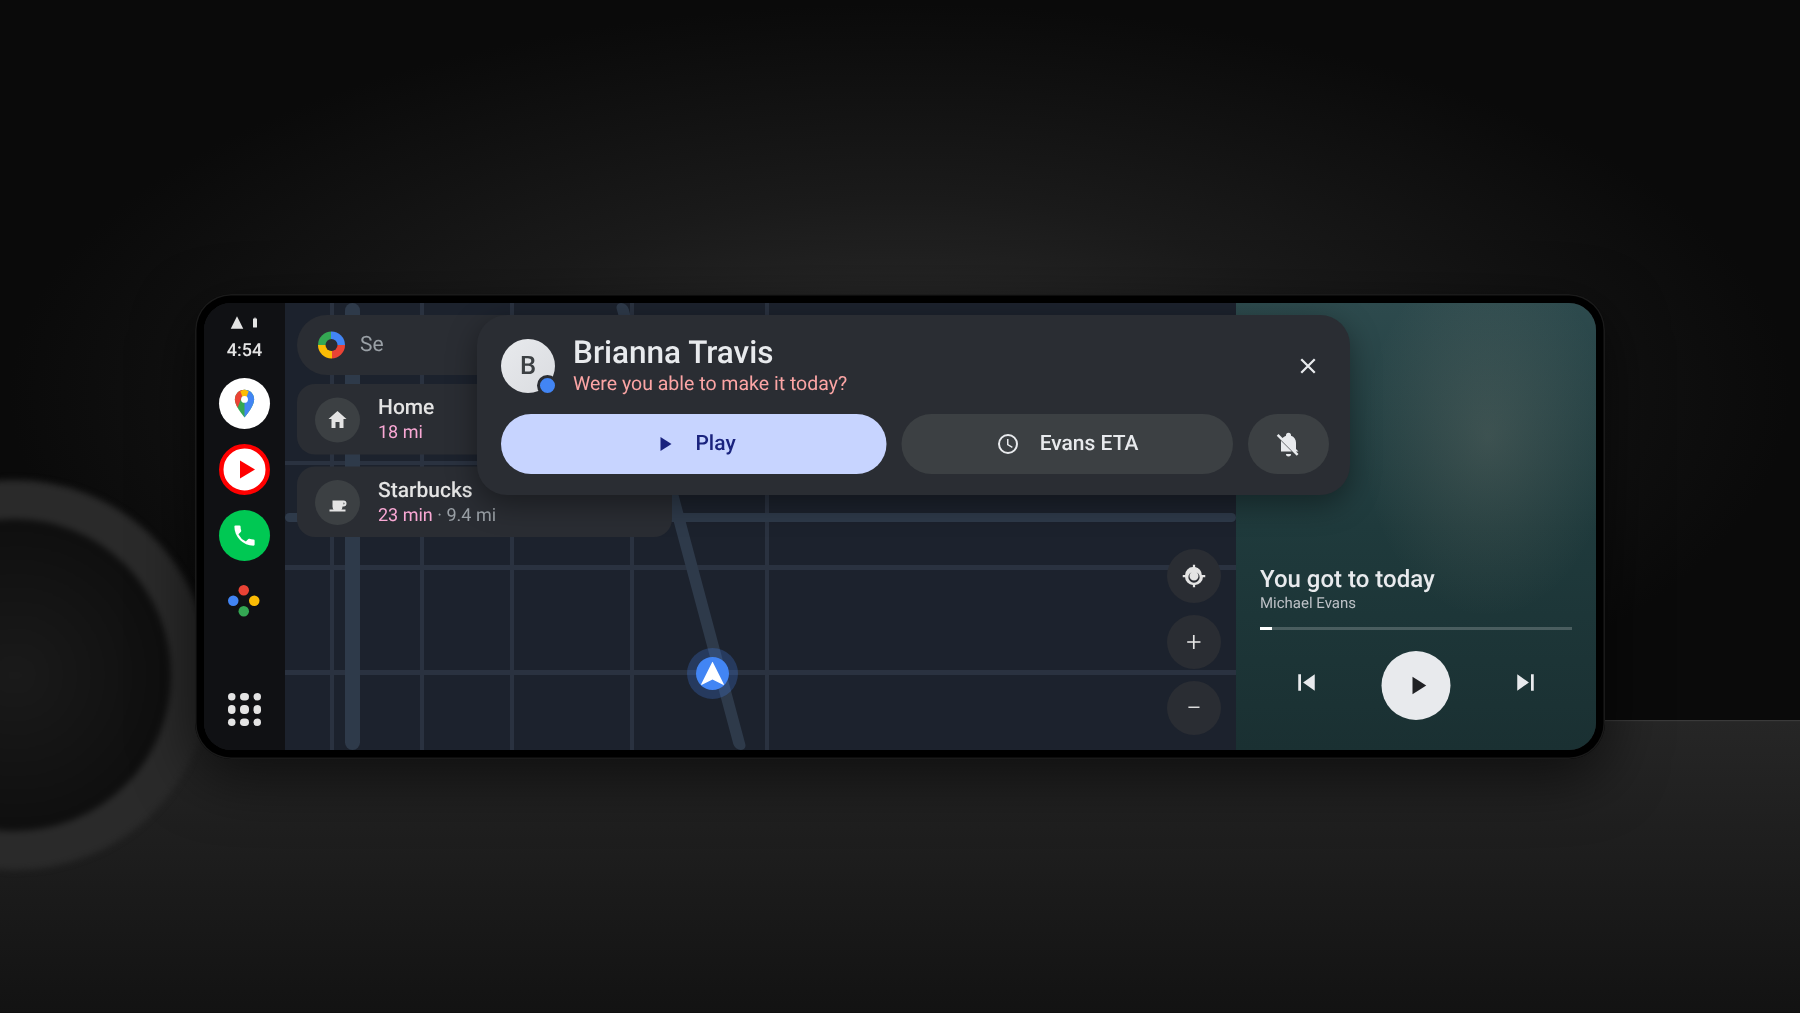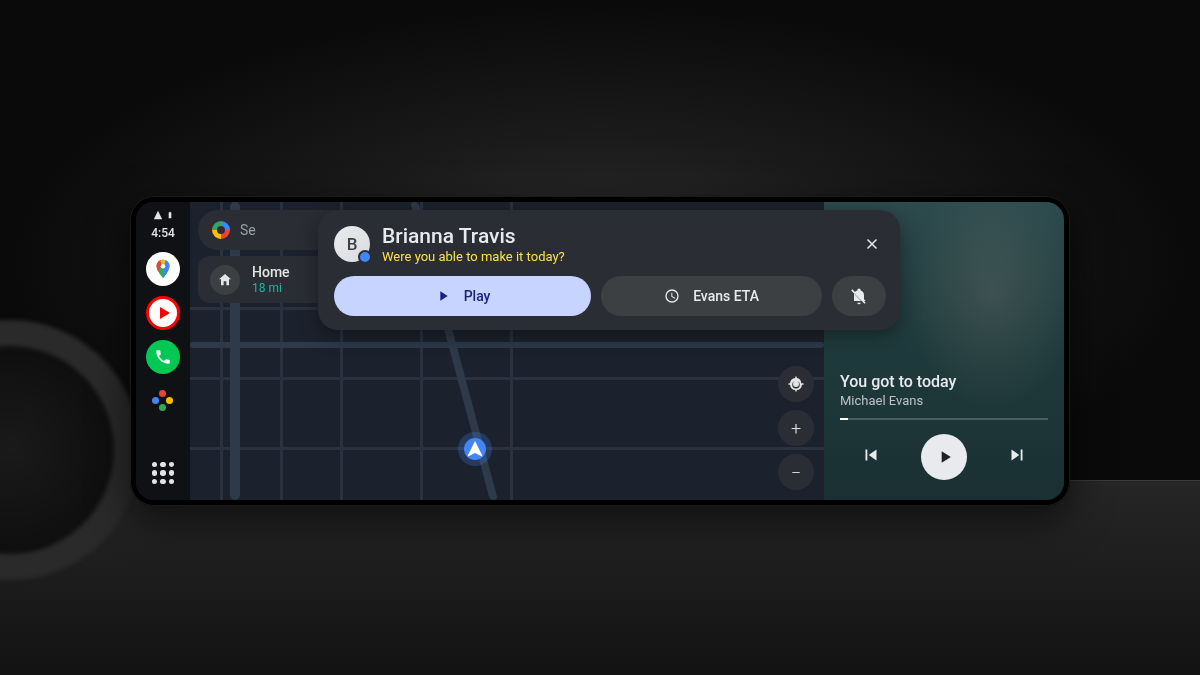--- a/index.html
+++ b/index.html
@@ -44,41 +44,41 @@
 .search{position:absolute;left:8px;top:8px;right:8px;height:40px;background:#2a2d33;border-radius:20px;display:flex;align-items:center;padding:0 14px;gap:10px;color:#9aa0a6;font-size:14px}
 .search .pin{width:18px;height:18px;border-radius:50%;background:conic-gradient(#4285F4 0 25%,#EA4335 25% 50%,#FBBC05 50% 75%,#34A853 75% 100%);position:relative}
 .search .pin::after{content:"";position:absolute;inset:5px;border-radius:50%;background:#2a2d33}
 .suggs{position:absolute;left:8px;top:54px;width:250px}
 .sugg{background:#2a2d33;border-radius:12px;margin-bottom:8px;padding:8px 12px;display:flex;align-items:center;gap:12px}
 .sugg .ic{width:30px;height:30px;border-radius:50%;background:#3c4043;display:flex;align-items:center;justify-content:center;color:#e4e4e4;flex:none}
 .sugg .ic svg{width:16px;height:16px;fill:#e4e4e4}
 .sugg .txt{flex:1;min-width:0}
 .sugg .title{color:#e4e4e4;font-size:14px;font-weight:500}
 .sugg .sub{color:#9aa0a6;font-size:12px;margin-top:1px}
-.sugg .sub .eta{color:#14b8a6}
+.sugg .sub .eta{color:#f9a8d4}
 .map-ctrls{position:absolute;right:10px;bottom:10px;display:flex;flex-direction:column;gap:8px}
 .map-btn{width:36px;height:36px;border-radius:50%;background:#2a2d33;color:#e4e4e4;display:flex;align-items:center;justify-content:center;font-size:18px;font-weight:300}
 .map-btn svg{width:18px;height:18px;fill:#e4e4e4}
 .media{width:240px;flex:none;background:linear-gradient(180deg,#2d4a4d 0%,#1f3a3c 50%,#1a3032 100%);position:relative;display:flex;flex-direction:column;justify-content:flex-end;padding:16px 16px 20px}
 .media::before{content:"";position:absolute;inset:0;background:radial-gradient(ellipse 140px 200px at 70% 30%,rgba(200,180,160,.15) 0%,transparent 60%)}
 .media .track{color:#e8eaed;font-size:16px;font-weight:500;position:relative}
-.media .artist{color:#bdc1c6;font-size:13px;margin-top:2px;position:relative}
+.media .artist{color:#bdc1c6;font-size:10px;margin-top:2px;position:relative}
 .media .progress{height:2px;background:rgba(255,255,255,.2);margin-top:10px;position:relative}
 .media .progress .fill{height:100%;width:4%;background:#fff}
 .media .controls{display:flex;align-items:center;justify-content:space-around;margin-top:14px;position:relative}
 .media .skip svg{width:22px;height:22px;fill:#e8eaed}
 .media .play{width:46px;height:46px;border-radius:50%;background:#e8eaed;display:flex;align-items:center;justify-content:center}
 .media .play svg{width:20px;height:20px;fill:#202124;margin-left:3px}
 .notif{position:absolute;left:128px;top:8px;width:582px;background:#2a2d33;border-radius:20px;padding:14px 14px 14px 16px;box-shadow:0 6px 20px rgba(0,0,0,.4);z-index:10}
 .notif-head{display:flex;align-items:center;gap:12px;margin-bottom:12px}
 .avatar{width:36px;height:36px;border-radius:50%;background:linear-gradient(135deg,#e8eaed 0%,#dadce0 100%);display:flex;align-items:center;justify-content:center;color:#3c4043;font-size:17px;font-weight:500;position:relative;flex:none}
 .avatar .badge{position:absolute;right:-2px;bottom:-2px;width:14px;height:14px;border-radius:50%;background:#4285F4;border:2px solid #2a2d33}
 .notif-txt{flex:1;min-width:0}
 .notif-name{color:#e8eaed;font-size:21px;font-weight:500}
-.notif-msg{color:#fde047;font-size:13px;margin-top:1px}
+.notif-msg{color:#fca5a5;font-size:13px;margin-top:1px}
 .notif-close{width:28px;height:28px;display:flex;align-items:center;justify-content:center;color:#e8eaed;flex:none}
 .notif-close svg{width:18px;height:18px;stroke:#e8eaed;stroke-width:2;fill:none}
 .notif-actions{display:flex;gap:10px}
 .pill{height:40px;border-radius:20px;background:#3c4043;color:#e8eaed;display:flex;align-items:center;justify-content:center;gap:13px;font-size:14px;font-weight:500;padding:0 20px}
 .pill.primary{background:#c7d4ff;color:#1a237e;flex:1.2}
 .pill.secondary{flex:1}
 .pill.icon-only{width:54px;padding:0;flex:none}
 .pill svg{width:16px;height:16px}
 .pill.primary svg{fill:#1a237e}
 .pill.secondary svg{fill:#e8eaed}
@@ -164,20 +164,31 @@
             <div class="ic">
               <svg viewBox="0 0 24 24">
                   <path d="M12 3l9 8h-3v9h-4v-6H10v6H6v-9H3z"></path>
                 </svg>
             </div>
             <div class="txt">
               <div class="title">Home</div>
               <div class="sub"><span class="eta">18 mi</span></div>
             </div>
           </div>
+          <div class="sugg">
+            <div class="ic">
+              <svg viewBox="0 0 24 24">
+                  <path d="M4 19h16v2H4v-2zm2-9h12a3 3 0 010 6h-1a5 5 0 01-10 0V10zm12 2v2a1 1 0 000-2z"></path>
+                </svg>
+            </div>
+            <div class="txt">
+              <div class="title">Starbucks</div>
+              <div class="sub"><span class="eta">23 min</span> · <span>9.4 mi</span></div>
+            </div>
+          </div>
         </div>
 
         <div class="map-ctrls">
           <div class="map-btn">
             <svg viewBox="0 0 24 24">
                 <path d="M12 8a4 4 0 100 8 4 4 0 000-8zm9 3h-2.07A7 7 0 0013 4.07V2h-2v2.07A7 7 0 004.07 11H2v2h2.07A7 7 0 0011 19.93V22h2v-2.07A7 7 0 0019.93 13H22v-2zm-9 7a5 5 0 110-10 5 5 0 010 10z"></path>
               </svg>
           </div>
           <div class="map-btn">+</div>
           <div class="map-btn">−</div>

